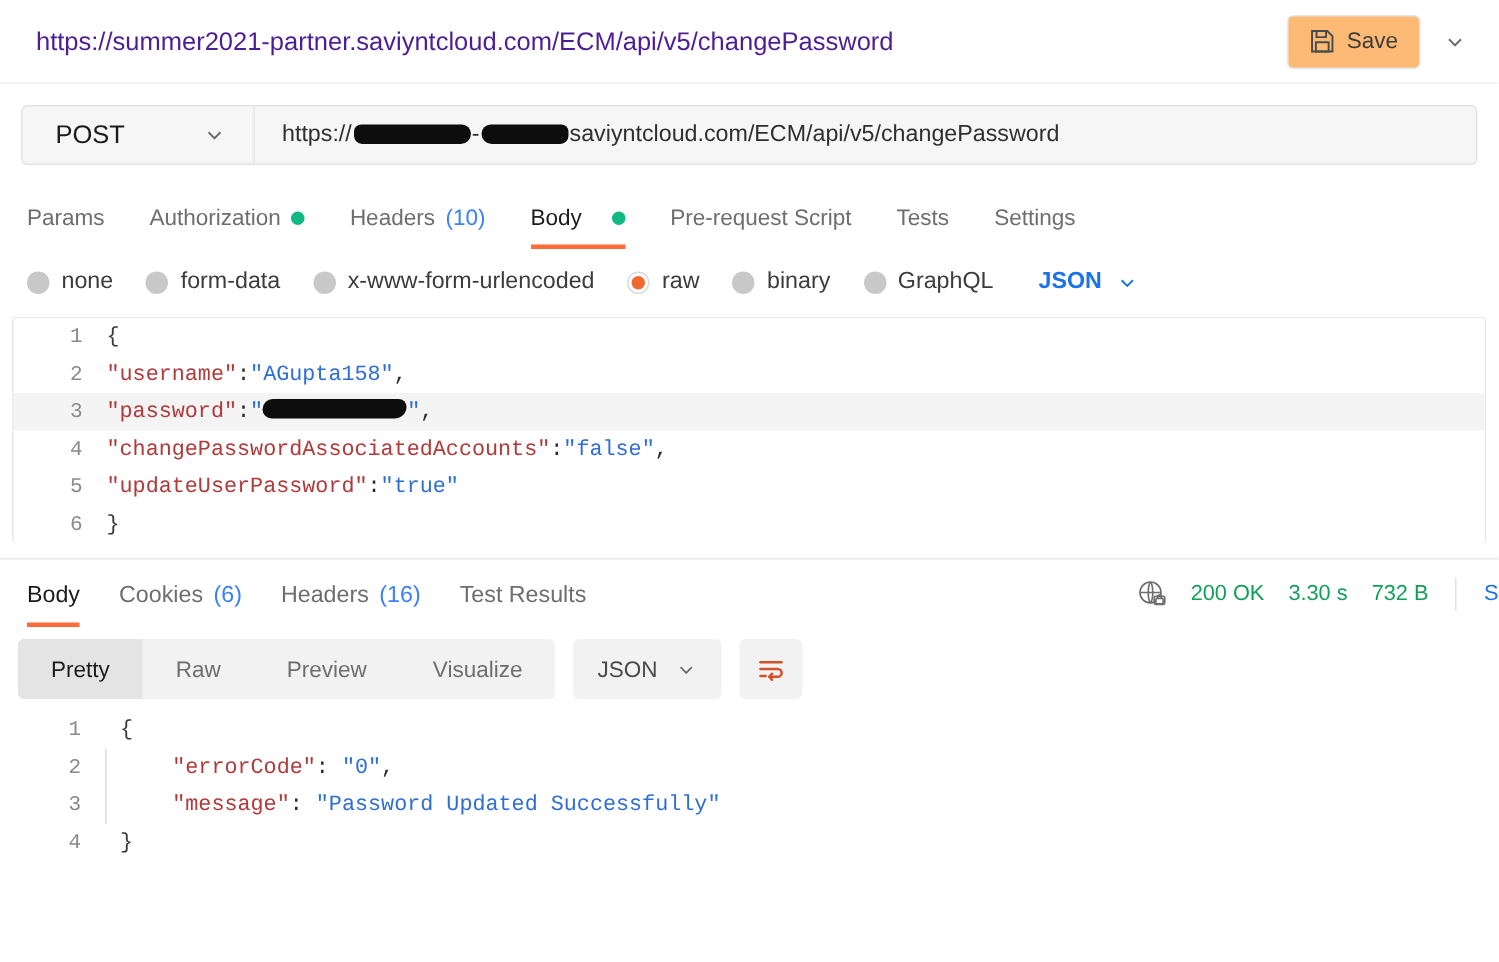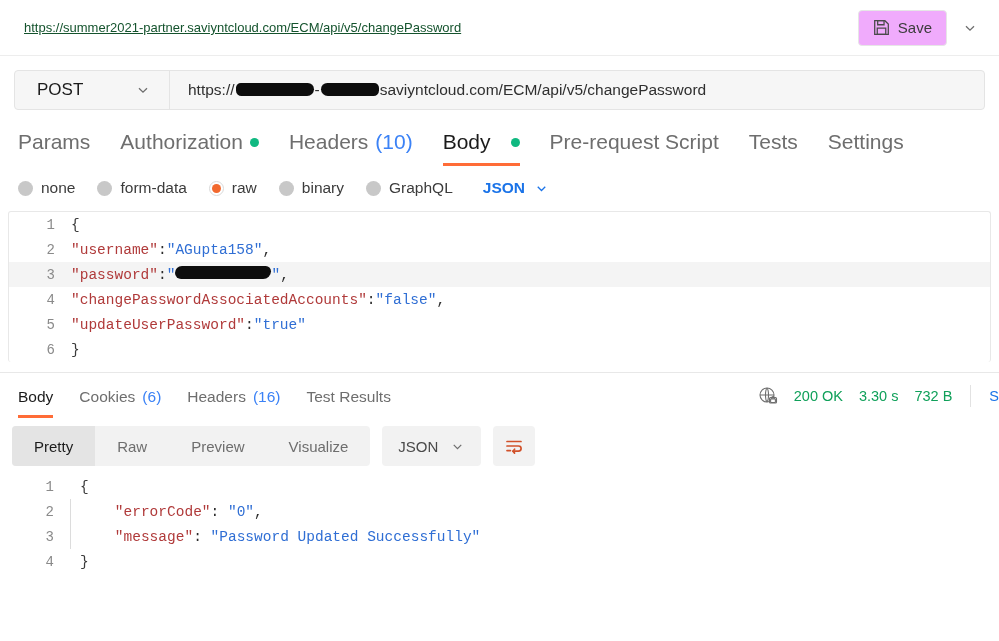--- a/index.html
+++ b/index.html
@@ -13,30 +13,29 @@
 
   
   .header {
     height: 56px;
     display: flex;
     align-items: center;
     border-bottom: 1px solid #ededed;
     padding: 0 12px 0 24px;
   }
   .req-title {
-    font-size: 13px;
-    color: #14532d;
+    font-size: 17px;
+    color: #4c1d95;
     flex: 1 1 auto;
     white-space: nowrap;
     overflow: hidden;
-    text-decoration: underline;
   }
   .save-btn {
     display: flex; align-items: center; gap: 8px;
-    background: #f0abfc;
+    background: #fdba74;
     border: 1px solid #e6e6e6;
     border-radius: 4px;
     height: 36px;
     padding: 0 14px;
     font-size: 15px;
     color: #3c3c3c;
     cursor: pointer;
   }
   .save-caret {
     width: 34px; height: 36px;
@@ -91,21 +90,21 @@
   .redact.r1 { width: 78px; border-radius: 7px 9px 10px 8px; }
   .redact.r2 { width: 58px; border-radius: 9px 7px 8px 10px; }
 
   
   .req-tabs {
     display: flex;
     align-items: flex-end;
     gap: 30px;
     margin: 18px 0 0 18px;
     height: 38px;
-    font-size: 21px;
+    font-size: 15px;
   }
   .tab {
     display: flex; align-items: center; gap: 7px;
     color: #6e6e6e;
     cursor: pointer;
     padding-bottom: 9px;
     border-bottom: 3px solid transparent;
     white-space: nowrap;
   }
   .tab.active { color: #1b1b1b; border-bottom-color: #ff6c37; gap: 20px; }
@@ -341,20 +340,24 @@
 <div class="body-types">
   <div class="radio-item">
     <span class="radio"></span>
     <span>none</span>
   </div>
   <div class="radio-item">
     <span class="radio"></span>
     <span>form-data</span>
   </div>
   <div class="radio-item">
+    <span class="radio"></span>
+    <span>x-www-form-urlencoded</span>
+  </div>
+  <div class="radio-item">
     <span class="radio on"></span>
     <span>raw</span>
   </div>
   <div class="radio-item">
     <span class="radio"></span>
     <span>binary</span>
   </div>
   <div class="radio-item">
     <span class="radio"></span>
     <span>GraphQL</span>

